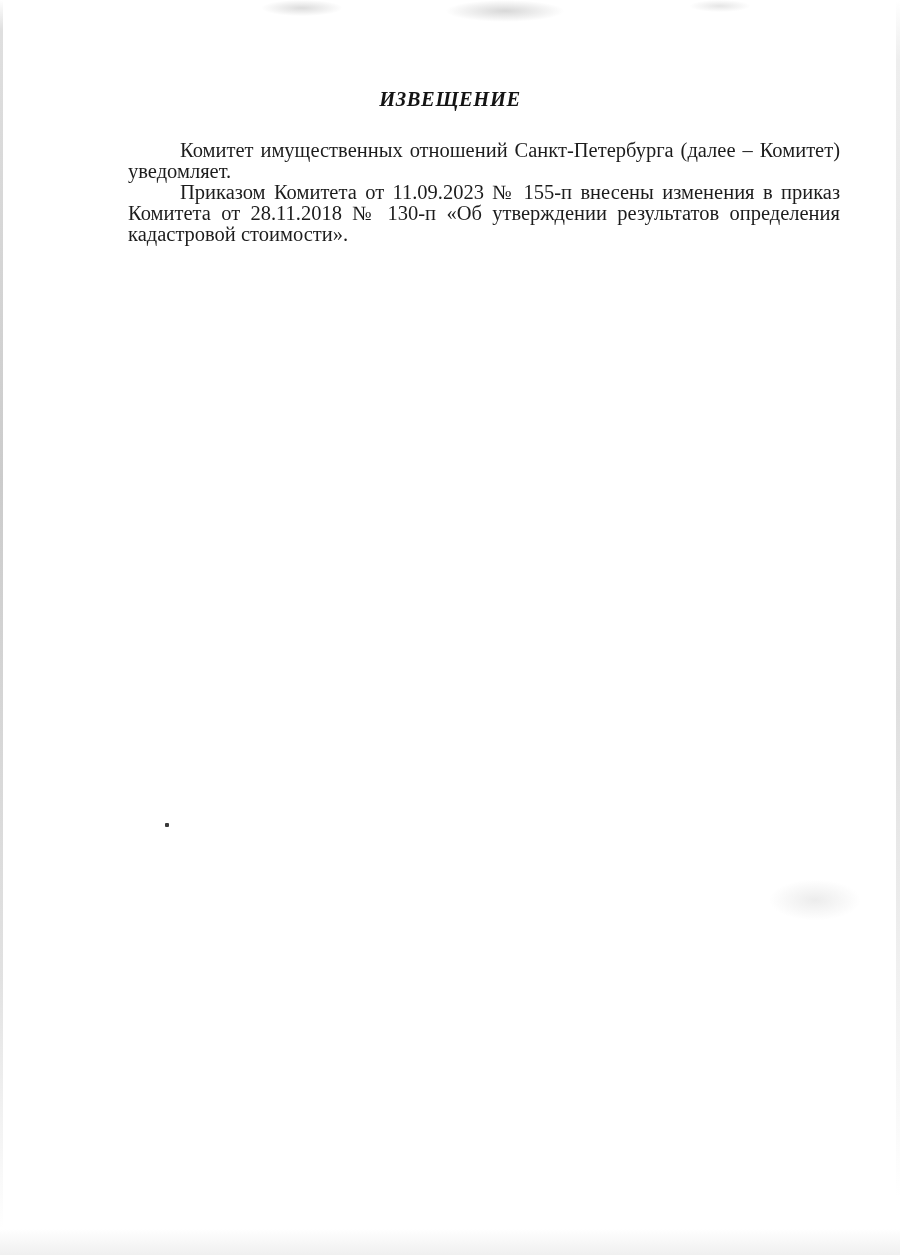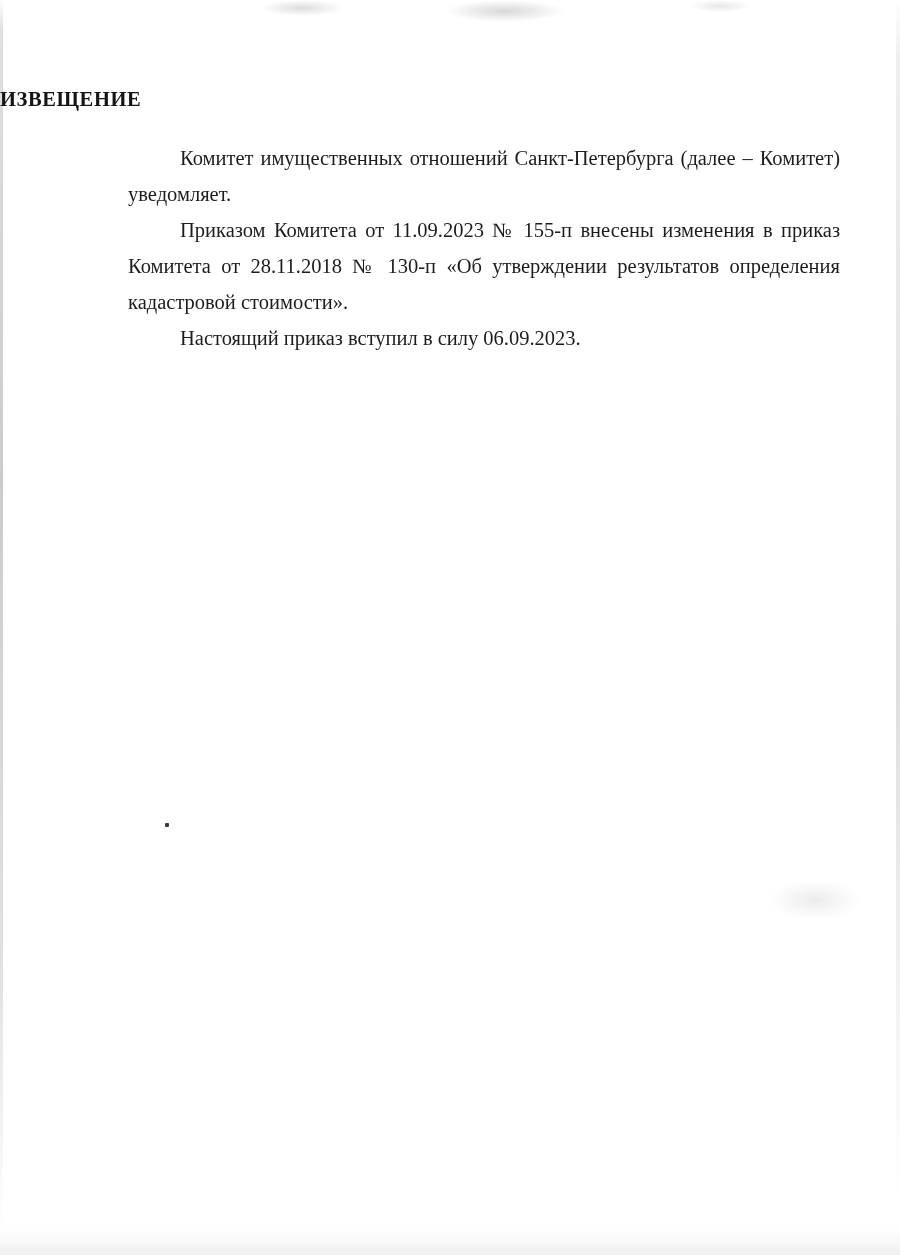--- a/index.html
+++ b/index.html
@@ -78,36 +78,38 @@
     left: 0; top: 0;
     width: 900px;
     height: 1255px;
   }
 
   .doc-title {
     position: absolute;
     left: 0;
     top: 88px;
     width: 900px;
+    text-align: center;
     font-size: 20.5px;
     font-weight: bold;
     letter-spacing: 0.6px;
     color: #141414;
+    font-style: italic;
   }
 
   .body-block {
     position: absolute;
     left: 128px;
     top: 140px;
     width: 712px;
   }
 
   .para {
     font-size: 20.5px;
-    line-height: 36px;
+    line-height: 21px;
     text-align: justify;
     text-indent: 52px;
     margin: 0 0 0 0;
     color: #1c1c1c;
   }
   .para.justify-all {
     text-align-last: justify;
   }
   .para + .para {
     margin-top: 0px;
@@ -134,18 +136,17 @@
   <div class="scan-top-smudge-b"></div>
   <div class="scan-top-smudge-c"></div>
   <div class="scan-right-smudge"></div>
   <div class="scan-bottom-shade"></div>
 
   <div class="doc-title">ИЗВЕЩЕНИЕ</div>
 
   <div class="body-block">
     <p class="para justify-all">Комитет имущественных отношений Санкт-Петербурга (далее – Комитет) уведомляет.</p>
     <p class="para">Приказом Комитета от 11.09.2023 № 155-п внесены изменения в приказ Комитета от 28.11.2018 № 130-п «Об утверждении результатов определения кадастровой стоимости».</p>
-    <p class="para">Настоящий приказ вступил в силу 06.09.2023.</p>
   </div>
 
   <div class="stray-dot"></div>
 
 </div>
 
 </body></html>

